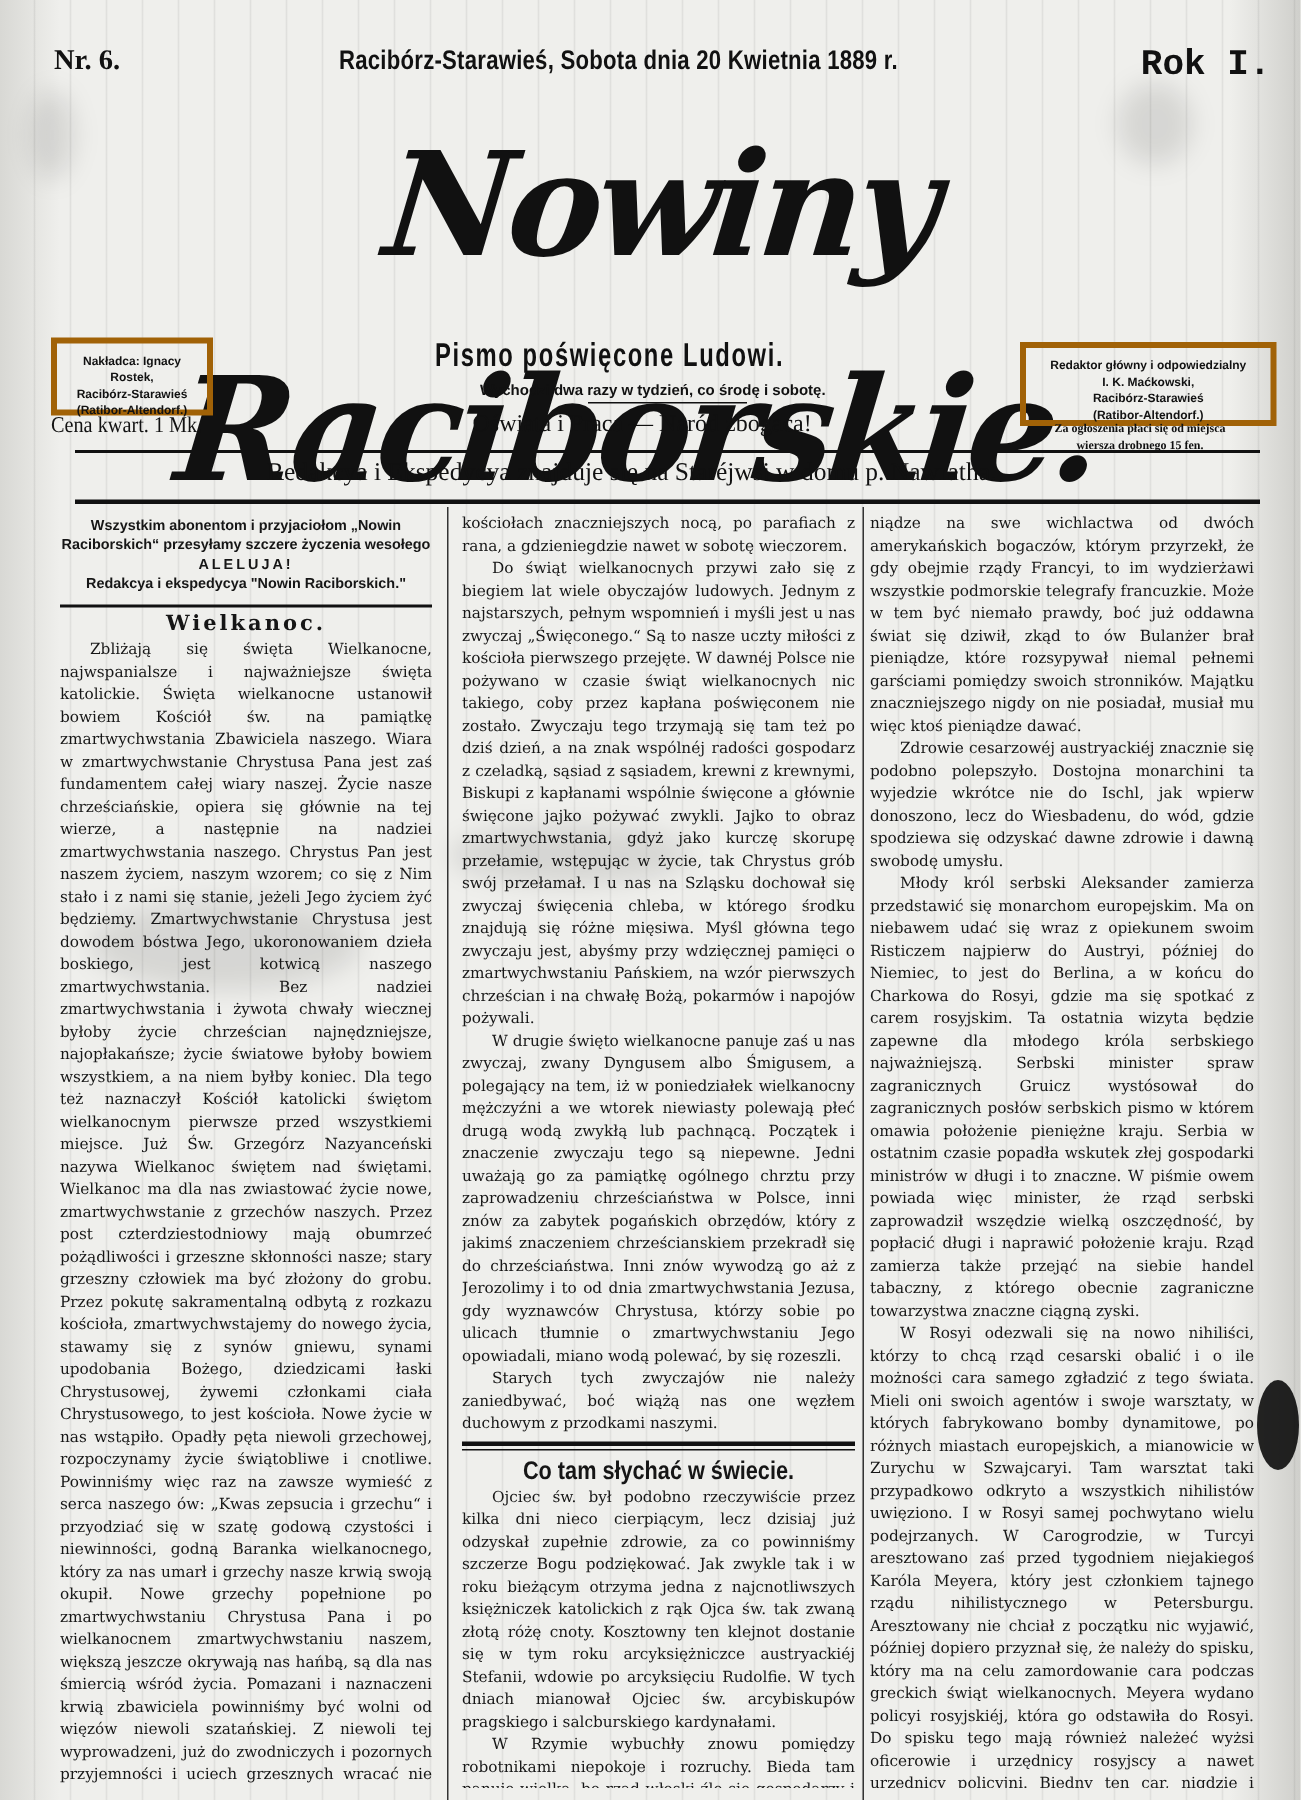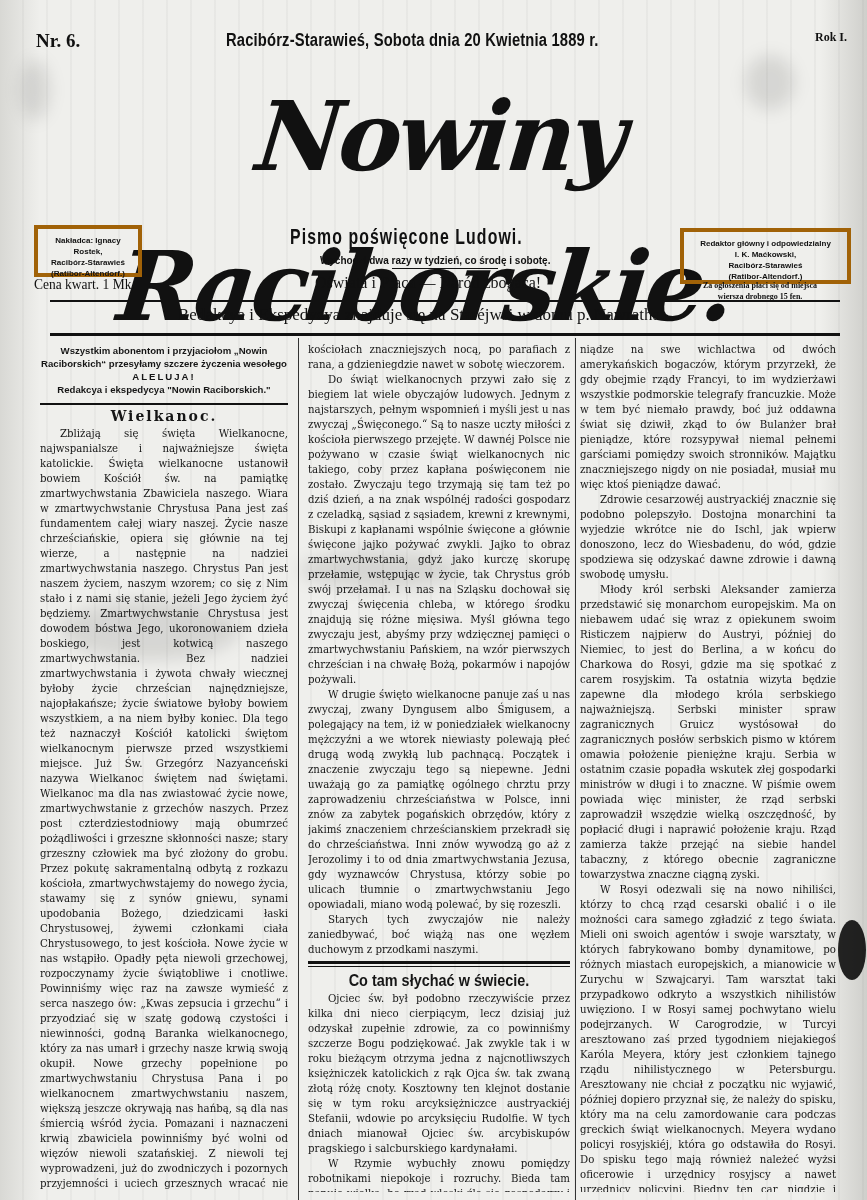--- a/index.html
+++ b/index.html
@@ -15,21 +15,21 @@
     background:
       repeating-linear-gradient(90deg, rgba(0,0,0,0) 0px, rgba(0,0,0,0) 22px, rgba(90,90,90,0.10) 23px, rgba(0,0,0,0) 24px),
       linear-gradient(90deg, #d8d8d4 0px, #efefec 40px, #efefec 820px, #cfcfcb 867px);
   }
   .topline {
     position:absolute; top:30px; left:0; width:867px; height:26px;
     font-family:"Liberation Sans Narrow","Liberation Sans", sans-serif;
   }
   .issue-no { position:absolute; left:36px; top:0; font-family:"Liberation Serif", serif; font-weight:bold; font-size:19px; }
   .dateline { position:absolute; left:226px; top:0; font-family:"Liberation Sans", sans-serif; font-weight:bold; font-size:18px; transform:scaleX(0.82); transform-origin:left top; letter-spacing:0.2px; }
-  .year-no { position:absolute; right:20px; top:0; font-family:Liberation Serif, serif; font-weight:bold; font-size:12px; }
+  .year-no { position:absolute; right:20px; top:0; font-family:Liberation Mono, monospace; font-weight:bold; font-size:24px; }
   .masthead {
     position:absolute; left:80px; top:62px; width:720px; height:150px;
     font-family:"DejaVu Serif", serif; font-style:italic; font-weight:bold;
     font-size:96px; letter-spacing:-4px; line-height:150px; text-align:center;
     transform:scaleX(0.98) skewX(-6deg);
   }
   .box {
     position:absolute; border:4px solid #a16207; text-align:center;
     font-family:"Liberation Sans", sans-serif; font-weight:bold; font-size:8px; line-height:11px;
     padding:6px 4px;

